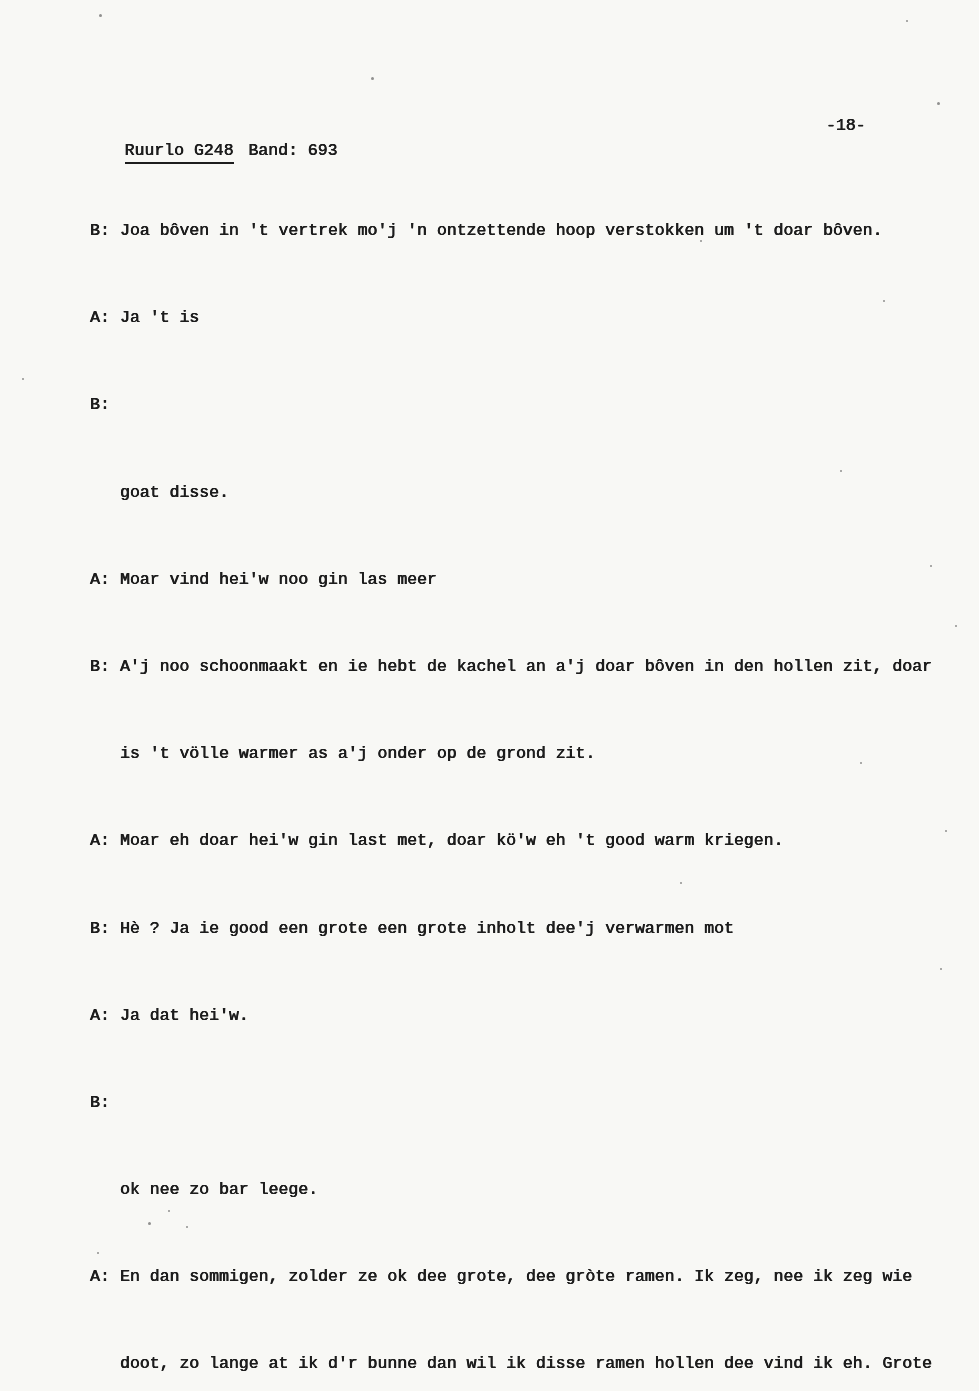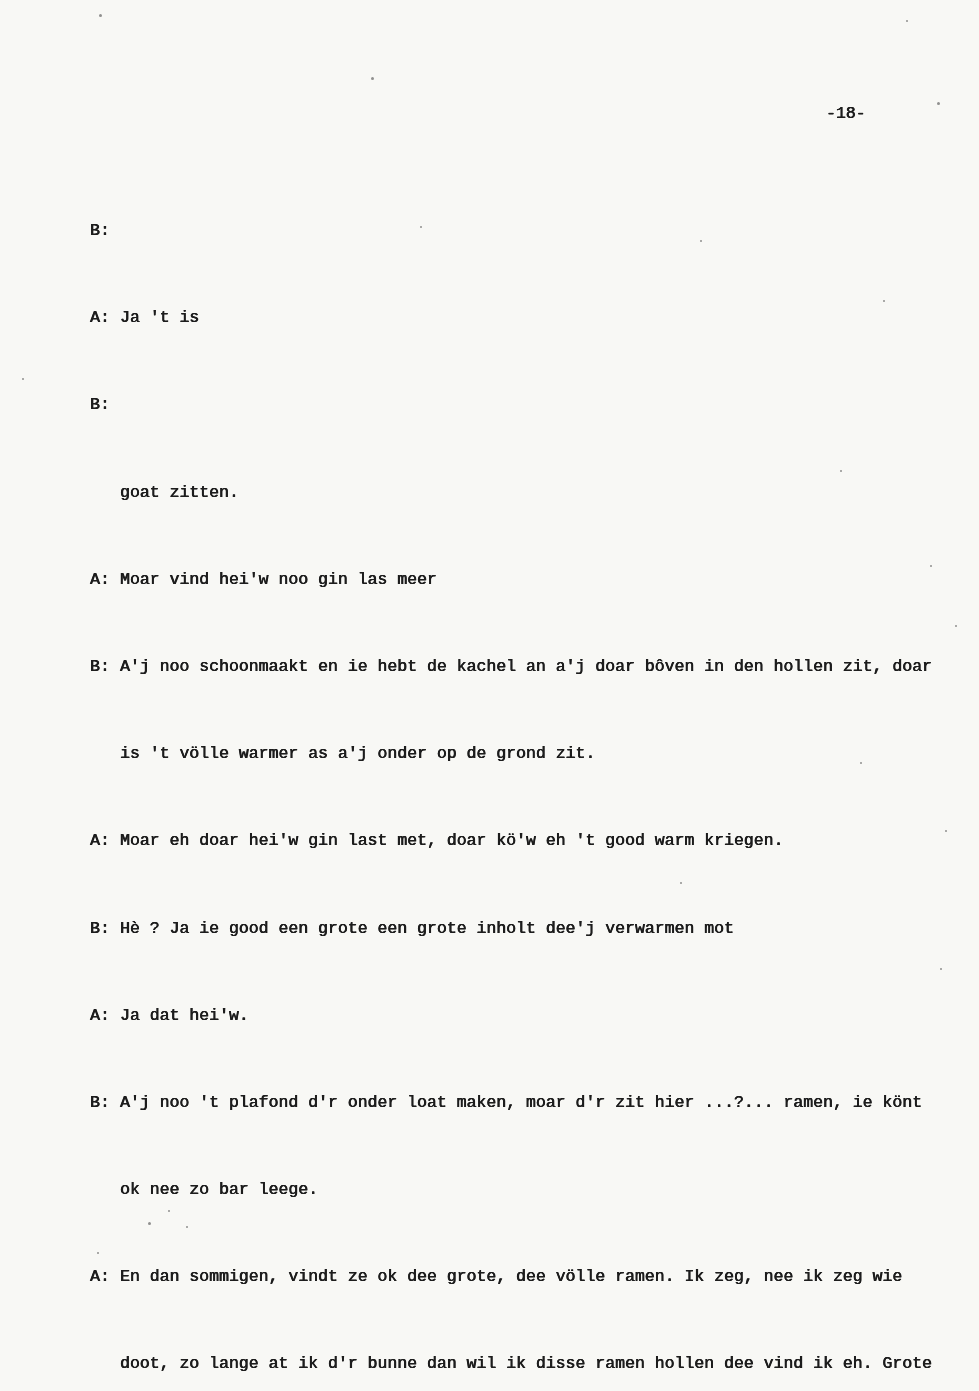--- a/index.html
+++ b/index.html
@@ -25,21 +25,21 @@
     left: 85px;
   }
   .doc-title {
     display: inline-block;
     border-bottom: 2px solid #1d1d1d;
     padding-bottom: 2px;
   }
   .band-label { margin-left: 1.5ch; }
   .page-number {
     position: absolute;
-    top: 104px;
+    top: 116px;
     left: 826px;
   }
   .transcript {
     position: absolute;
     top: 183px;
     left: 45px;
     width: 920px;
   }
   .t-line {
     display: flex;
@@ -54,44 +54,48 @@
     background: #3a3a3a;
     border-radius: 50%;
     opacity: 0.55;
   }
 </style>
 </head>
 <body>
 
 <div class="page">
 
+  <div class="header-row typewriter">
+    <span class="doc-title">Ruurlo G248</span><span class="band-label">Band: 693</span>
+  </div>
 
   <div class="page-number typewriter">-18-</div>
 
   <div class="transcript typewriter" id="transcript">
     <div class="t-line">
       <span class="margin-col"></span>
       <span class="speaker-col">B:</span>
+      <span class="text-col">Joa bôven in 't vertrek mo'j 'n ontzettende hoop verstokken um 't doar bôven.</span>
     </div>
   
     <div class="t-line">
       <span class="margin-col"></span>
       <span class="speaker-col">A:</span>
       <span class="text-col">Ja 't is</span>
     </div>
   
     <div class="t-line">
       <span class="margin-col"></span>
       <span class="speaker-col">B:</span>
     </div>
   
     <div class="t-line">
       <span class="margin-col"></span>
       <span class="speaker-col"></span>
-      <span class="text-col">goat zitten.</span>
+      <span class="text-col">goat disse.</span>
     </div>
   
     <div class="t-line">
       <span class="margin-col"></span>
       <span class="speaker-col">A:</span>
       <span class="text-col">Moar vind hei'w noo gin las meer</span>
     </div>
   
     <div class="t-line">
       <span class="margin-col"></span>
@@ -119,33 +123,32 @@
   
     <div class="t-line">
       <span class="margin-col"></span>
       <span class="speaker-col">A:</span>
       <span class="text-col">Ja dat hei'w.</span>
     </div>
   
     <div class="t-line">
       <span class="margin-col"></span>
       <span class="speaker-col">B:</span>
-      <span class="text-col">A'j noo 't plafond d'r onder loat maken, moar d'r zit hier ...?... ramen, ie könt</span>
     </div>
   
     <div class="t-line">
       <span class="margin-col"></span>
       <span class="speaker-col"></span>
       <span class="text-col">ok nee zo bar leege.</span>
     </div>
   
     <div class="t-line">
       <span class="margin-col"></span>
       <span class="speaker-col">A:</span>
-      <span class="text-col">En dan sommigen, vindt ze ok dee grote, dee völle ramen. Ik zeg, nee ik zeg wie</span>
+      <span class="text-col">En dan sommigen, zolder ze ok dee grote, dee gròte ramen. Ik zeg, nee ik zeg wie</span>
     </div>
   
     <div class="t-line">
       <span class="margin-col"></span>
       <span class="speaker-col"></span>
       <span class="text-col">doot, zo lange at ik d'r bunne dan wil ik disse ramen hollen dee vind ik eh. Grote</span>
     </div>
   
     
   

